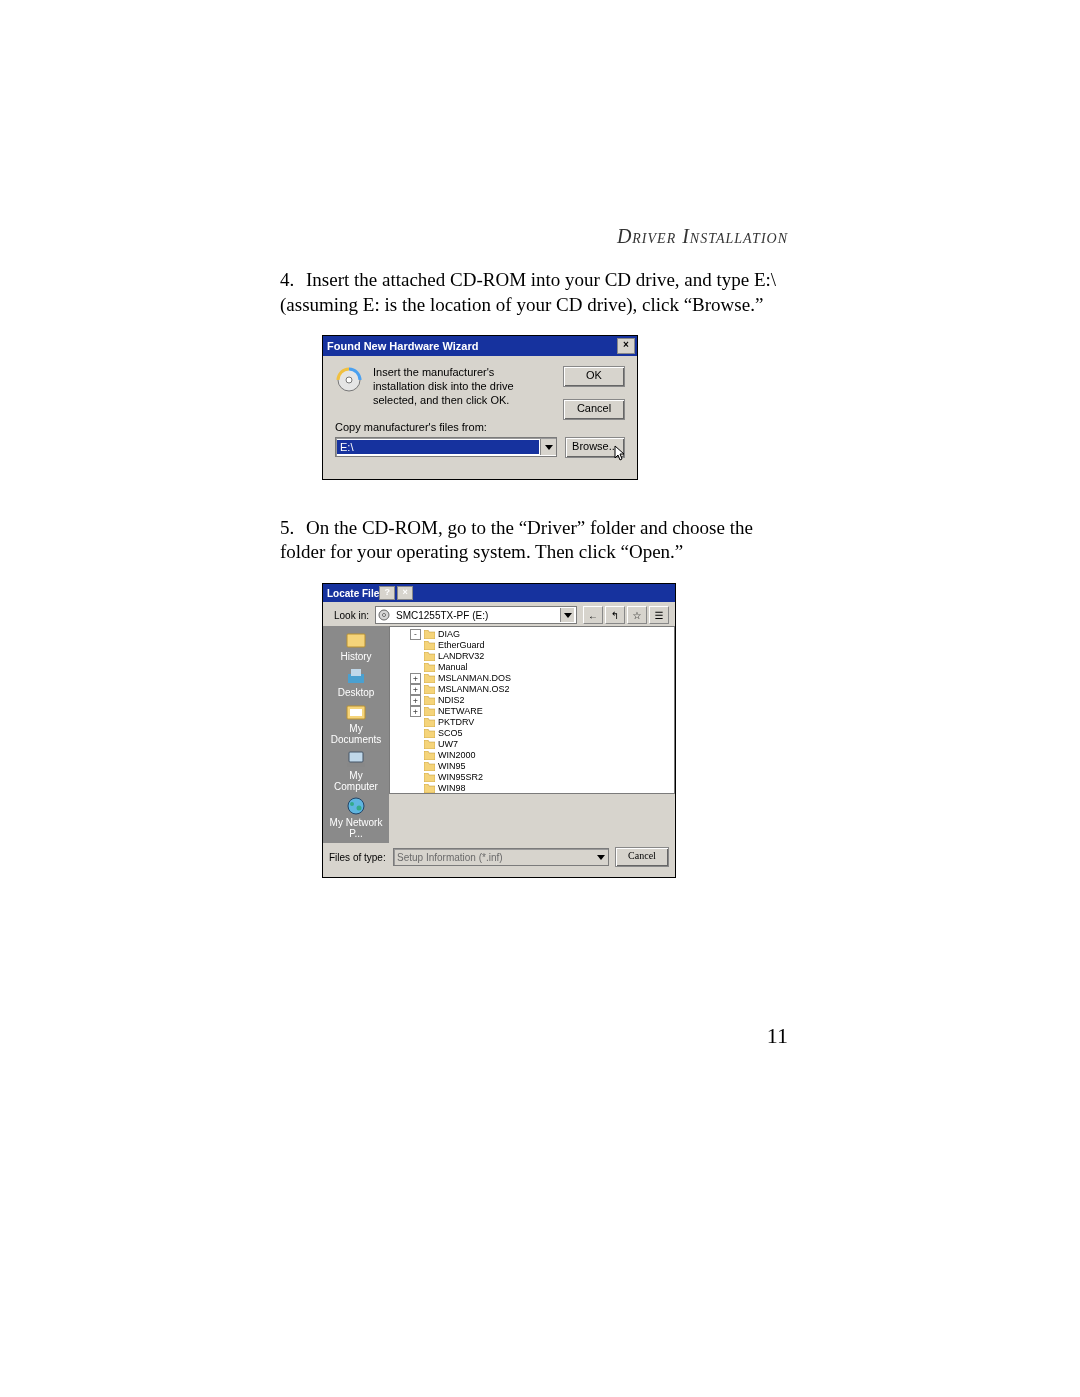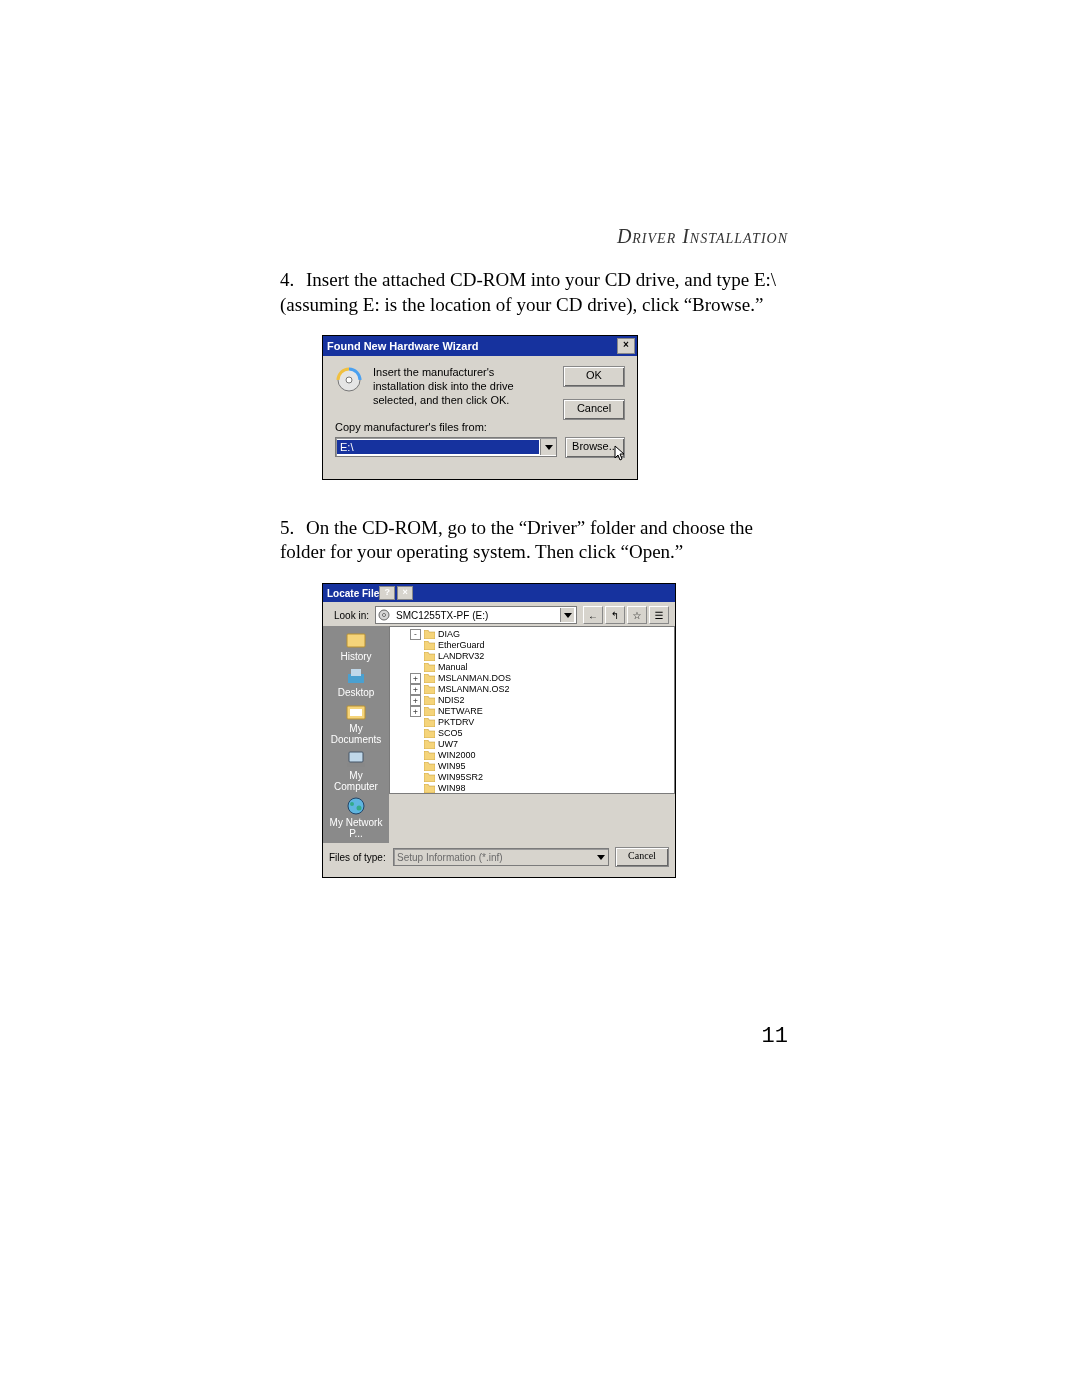--- a/index.html
+++ b/index.html
@@ -53,21 +53,21 @@
 .tree .indent1{padding-left:16px}
 .tree .exp{width:9px;height:9px;border:1px solid #8a8a8a;display:inline-flex;align-items:center;justify-content:center;font-size:8px;line-height:7px;color:#444;font-family:monospace}
 .tree .noexp{width:11px;display:inline-block}
 .ficon{width:11px;height:9px;display:inline-block}
 .dlg2 .bottom{padding:4px 6px 6px 6px}
 .brow{display:flex;align-items:center;gap:6px;margin-bottom:4px}
 .brow .blbl{width:58px}
 .tinput{flex:1;height:16px;background:#fff;border:1px solid #7b7b7b;box-shadow:inset 1px 1px 0 #999;display:flex;align-items:center;padding:0 3px}
 .tinput.disabled{background:#d7d4cd;color:#6a6a6a}
 .dbtn{width:52px;height:18px;font:10px Tahoma;background:#d7d4cd;border:1px solid #888;box-shadow:inset 1px 1px 0 #fff,inset -1px -1px 0 #666;text-align:center;line-height:16px}
-.pagenum{position:absolute;right:292px;bottom:348px;font-size:22px;font-family:Liberation Mono, monospace}
+.pagenum{position:absolute;right:292px;bottom:348px;font-size:22px;font-family:Liberation Serif, serif}
 </style>
 </head>
 <body>
 
 <div class="page">
   <div class="section-title">Driver Installation</div>
 
   <div class="body">
     <ol class="steps">
       <li>

